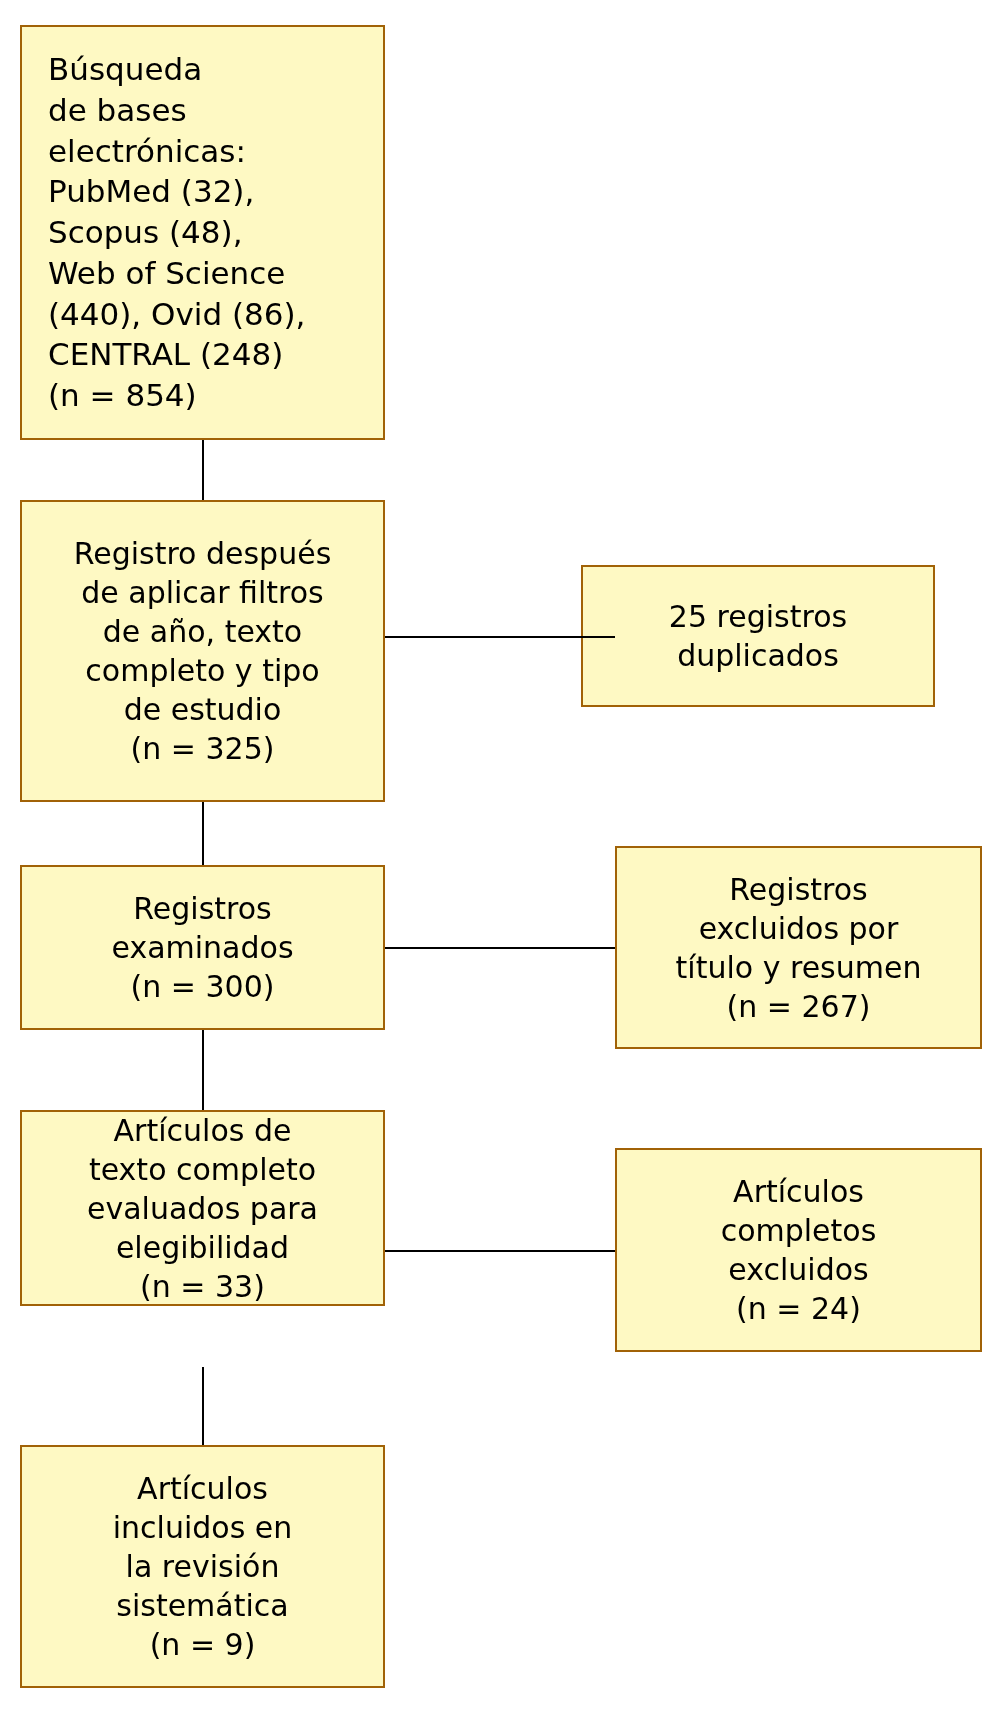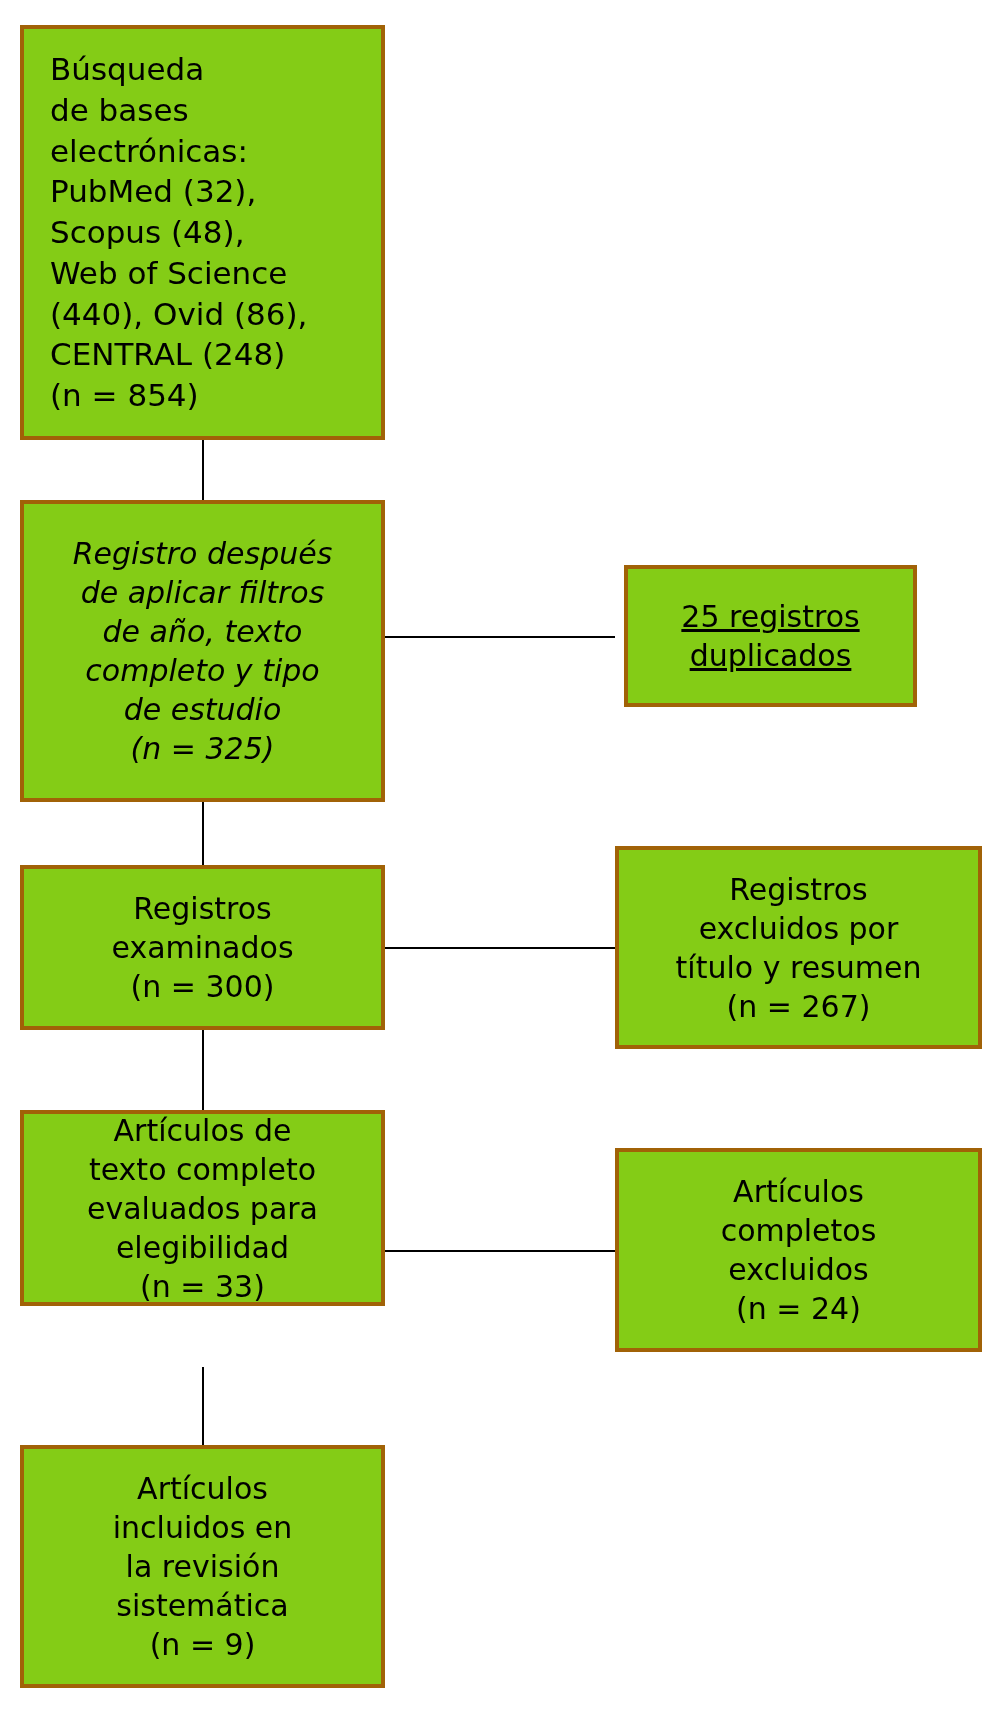--- a/index.html
+++ b/index.html
@@ -15,22 +15,22 @@
   #diagram {
     position: relative;
     width: 998px;
     height: 1714px;
     background: #ffffff;
     overflow: hidden;
   }
   .node {
     position: absolute;
     box-sizing: border-box;
-    border: 4px solid #a16207;
-    background: #84cc16;
+    border: 2px solid #a16207;
+    background: #fef9c3;
     display: flex;
     align-items: center;
     justify-content: center;
     text-align: center;
     padding: 4px 12px;
     font-size: 30px;
     line-height: 1.30;
     white-space: pre-line;
     letter-spacing: 0px;
     color: #000000;
@@ -59,21 +59,21 @@
   <div class="node align-left" style="left:20px; top:25px; width:365px; height:415px; font-size:31px; line-height:1.315;">Búsqueda
 de bases
 electrónicas:
 PubMed (32),
 Scopus (48),
 Web of Science
 (440), Ovid (86),
 CENTRAL (248)
 (n = 854)</div>
 
-  <div class="node" style="left:20px; top:500px; width:365px; height:302px;font-style:italic;">Registro después
+  <div class="node" style="left:20px; top:500px; width:365px; height:302px;">Registro después
 de aplicar filtros
 de año, texto
 completo y tipo
 de estudio
 (n = 325)</div>
 
   <div class="node" style="left:20px; top:865px; width:365px; height:165px;">Registros
 examinados
 (n = 300)</div>
 
@@ -82,21 +82,21 @@
 evaluados para
 elegibilidad
 (n = 33)</div>
 
   <div class="node" style="left:20px; top:1445px; width:365px; height:243px;">Artículos
 incluidos en
 la revisión
 sistemática
 (n = 9)</div>
 
-  <div class="node" style="left:624px; top:565px; width:293px; height:142px;text-decoration:underline;">25 registros
+  <div class="node" style="left:581px; top:565px; width:354px; height:142px;">25 registros
 duplicados</div>
 
   <div class="node" style="left:615px; top:846px; width:367px; height:203px;">Registros
 excluidos por
 título y resumen
 (n = 267)</div>
 
   <div class="node" style="left:615px; top:1148px; width:367px; height:204px;">Artículos
 completos
 excluidos

